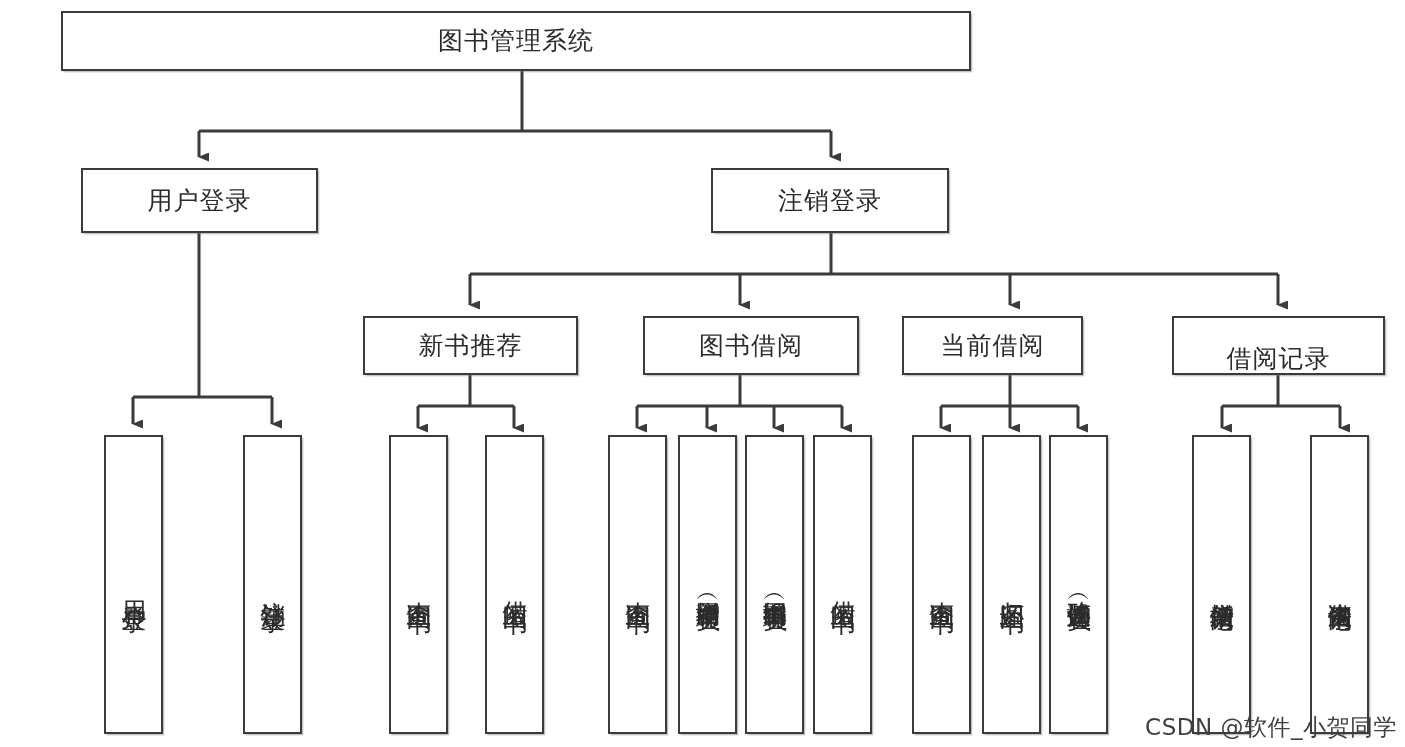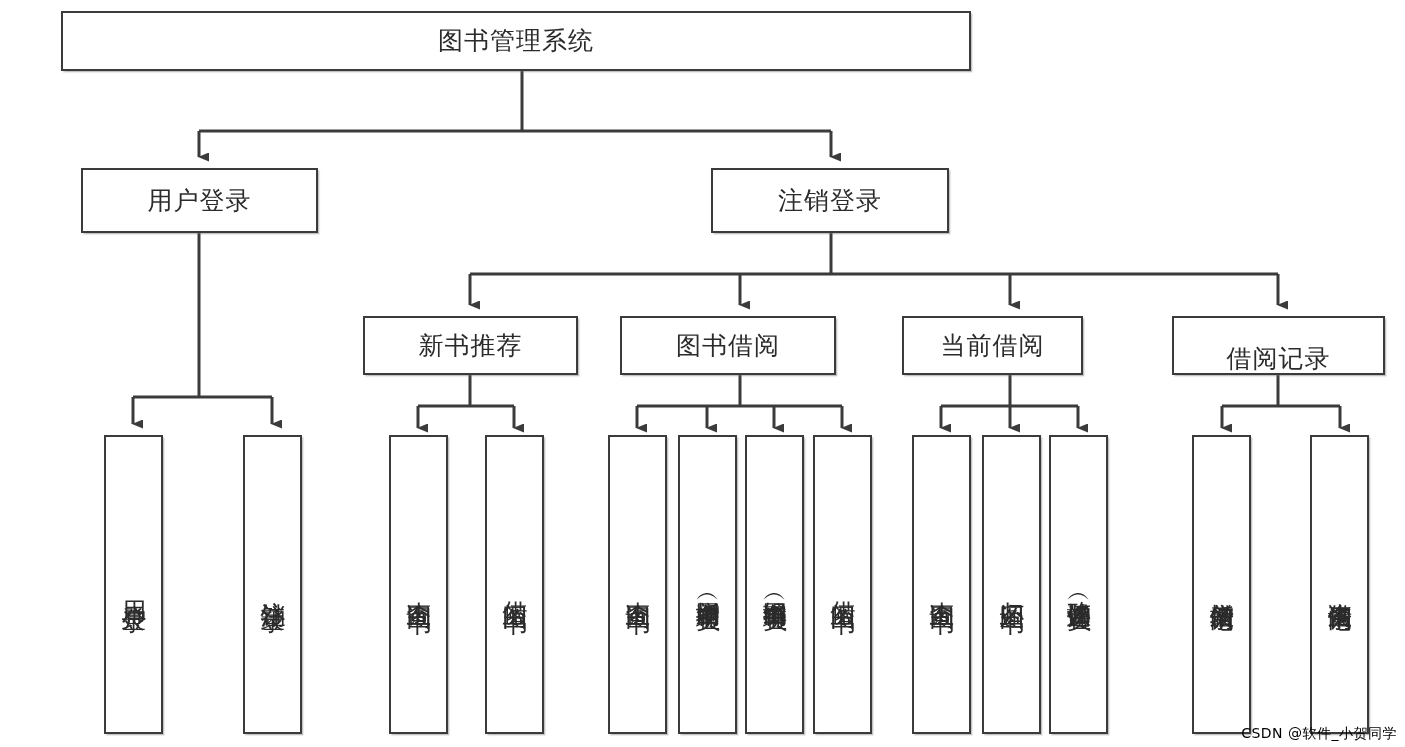--- a/index.html
+++ b/index.html
@@ -67,22 +67,22 @@
   }
   .node.v.tight .node-label {
     font-size: 24px;
     letter-spacing: 1px;
     max-height: 296px;
   }
   .watermark {
     position: absolute;
     right: 8px;
     bottom: 4px;
-    font-size: 14px;
-    color: #000000;
+    font-size: 23px;
+    color: #404040;
     white-space: nowrap;
     letter-spacing: 0.5px;
   }
 </style>
 </head>
 <body>
 
 <div id="diagram-canvas">
 
   <svg id="edges-layer" width="1405" height="747" viewBox="0 0 1405 747">
@@ -142,21 +142,21 @@
   <div class="node h" style="left:81px; top:168px; width:237px; height:65px;">
     <span class="node-label">用户登录</span>
   </div>
   <div class="node h" style="left:711px; top:168px; width:238px; height:65px;">
     <span class="node-label">注销登录</span>
   </div>
 
   <div class="node h" style="left:363px; top:316px; width:215px; height:59px;align-items:center;">
     <span class="node-label">新书推荐</span>
   </div>
-  <div class="node h" style="left:620px; top:316px; width:216px; height:59px;">
+  <div class="node h" style="left:643px; top:316px; width:216px; height:59px;">
     <span class="node-label">图书借阅</span>
   </div>
   <div class="node h" style="left:902px; top:316px; width:181px; height:59px;">
     <span class="node-label">当前借阅</span>
   </div>
   <div class="node h" style="left:1172px; top:316px; width:213px; height:59px;align-items:flex-end;">
     <span class="node-label">借阅记录</span>
   </div>
 
   <div class="node v" style="left:104px; top:435px; width:59px; height:299px;">

